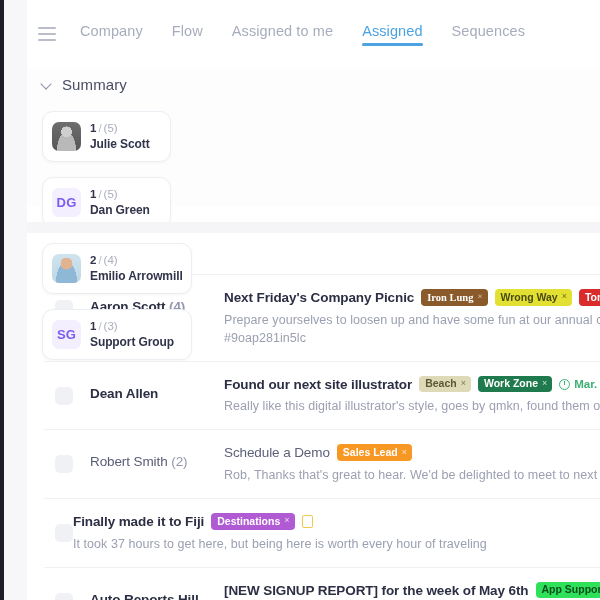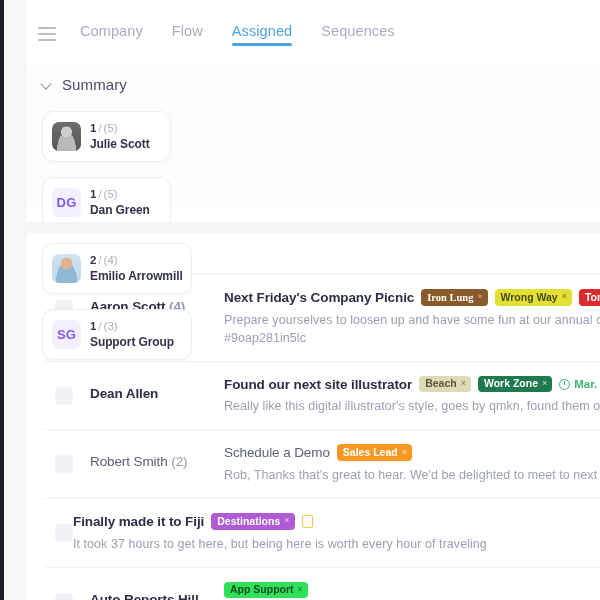--- a/index.html
+++ b/index.html
@@ -341,20 +341,21 @@
 
   <div class="tabbar">
     <div class="hamburger">
       <span></span>
       <span></span>
       <span></span>
     </div>
     <div id="tabs" style="display:flex;align-items:center;">
         <div class="tab">Company</div>
         <div class="tab">Flow</div>
+        <div class="tab">Assigned to me</div>
         <div class="tab active">Assigned</div>
         <div class="tab">Sequences</div>
       </div>
   </div>
 
   <div class="summary">
     <div class="summary-head">
       <span class="chev"></span>
       <span class="summary-title">Summary</span>
     </div>
@@ -475,20 +476,21 @@
             <div class="preview">
               <span class="l1">It took 37 hours to get here, but being here is worth every hour of traveling</span>
             </div>
           </div>
         </div>
         <div class="row">
           <span class="cb"></span>
           <div class="sender">Auto Reports Hill</div>
           <div class="body">
             <div class="subject-line">
+              <span class="subject">[NEW SIGNUP REPORT] for the week of May 6th</span>
               <span class="tag" style="background: rgb(46, 224, 90); color: rgb(12, 79, 29);">
                 <span>App Support</span>
                 <span class="x">×</span>
               </span>
             </div>
           </div>
         </div>
       </div>
   </div>
 

